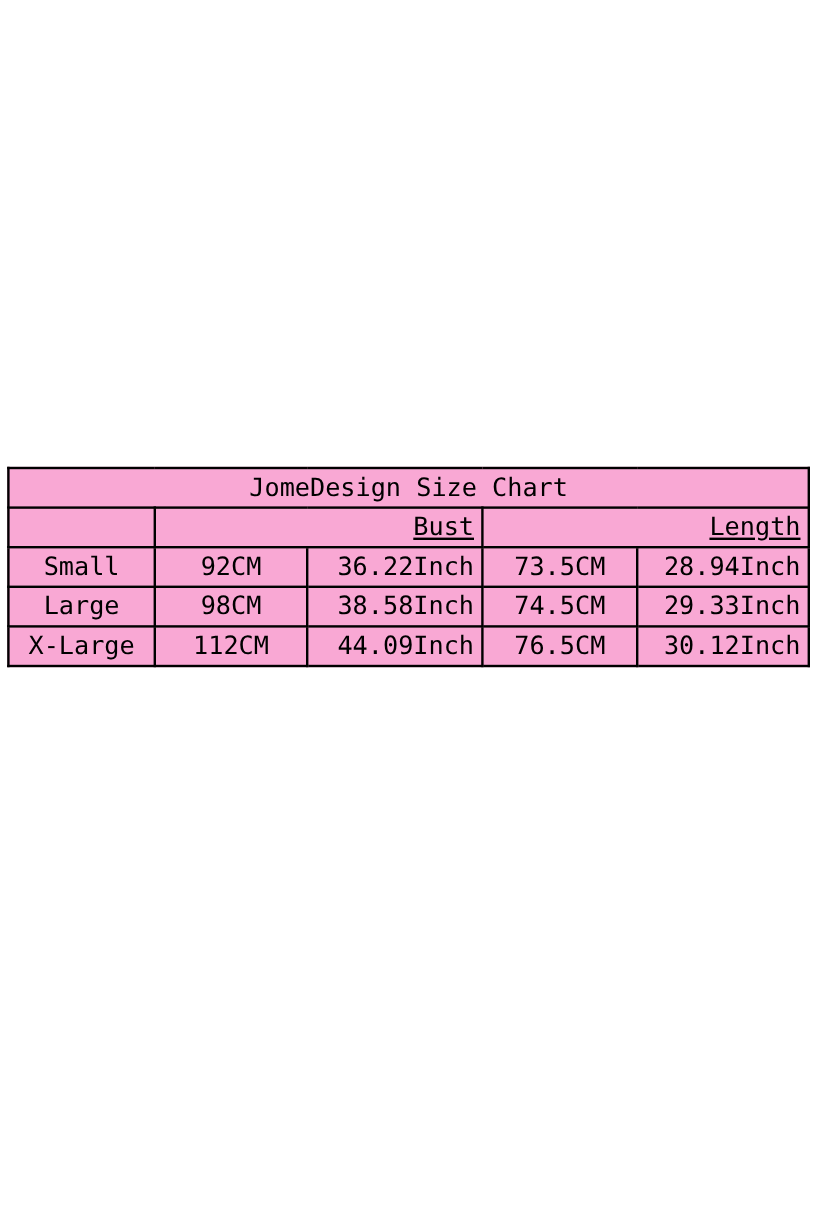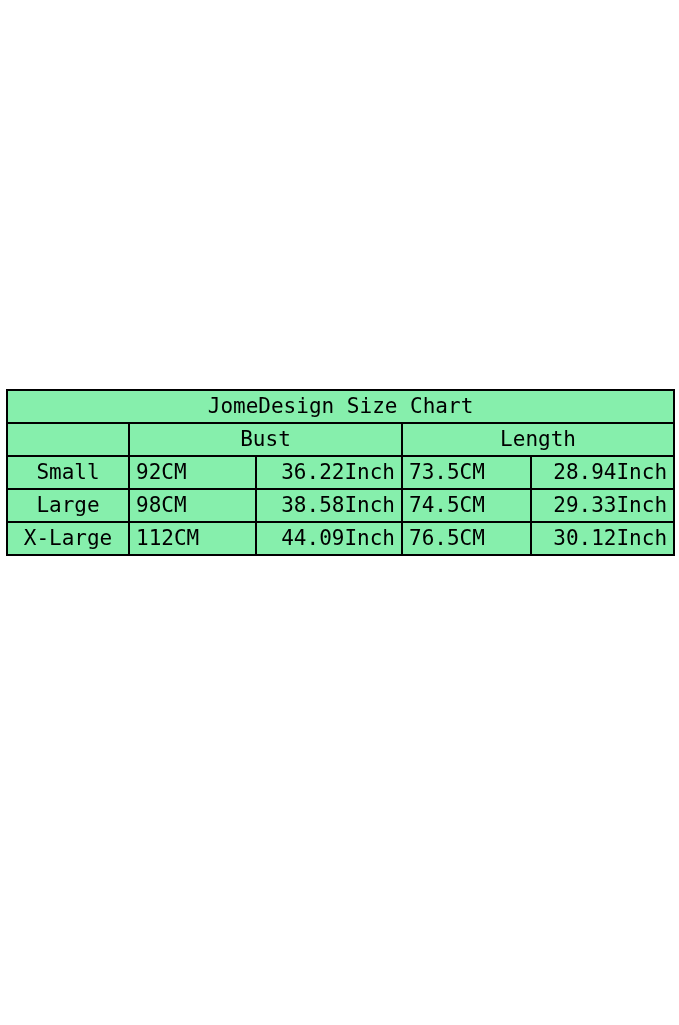--- a/index.html
+++ b/index.html
@@ -19,53 +19,54 @@
     position: absolute;
     left: 6px;
     top: 389px;
     width: 667px;
   }
 
   table.size-chart {
     border-collapse: collapse;
     table-layout: fixed;
     width: 667px;
-    background: #86efac;
+    background: #f9a8d4;
   }
 
   table.size-chart td {
     border: 2px solid #000000;
     color: #000000;
     font-family: "DejaVu Sans Mono", monospace;
     font-size: 21px;
     line-height: 1.0;
     padding: 5px 6px;
     white-space: nowrap;
     letter-spacing: 0px;
   }
 
   td.title-cell {
     text-align: center;
     font-size: 22px;
     padding: 7px 6px 8px 6px;
   }
 
   td.group-head {
-    text-align: center;
+    text-align: right;
     font-size: 22px;
     padding: 6px 6px 7px 6px;
+    text-decoration: underline;
   }
 
   td.size-label {
     text-align: center;
     padding-left: 4px;
   }
 
   td.num {
-    text-align: left;
+    text-align: center;
     padding-right: 5px;
   }
 
   td.num-left {
     text-align: right;
     padding-left: 7px;
   }
 
   
   col.c-size   { width: 122px; }

